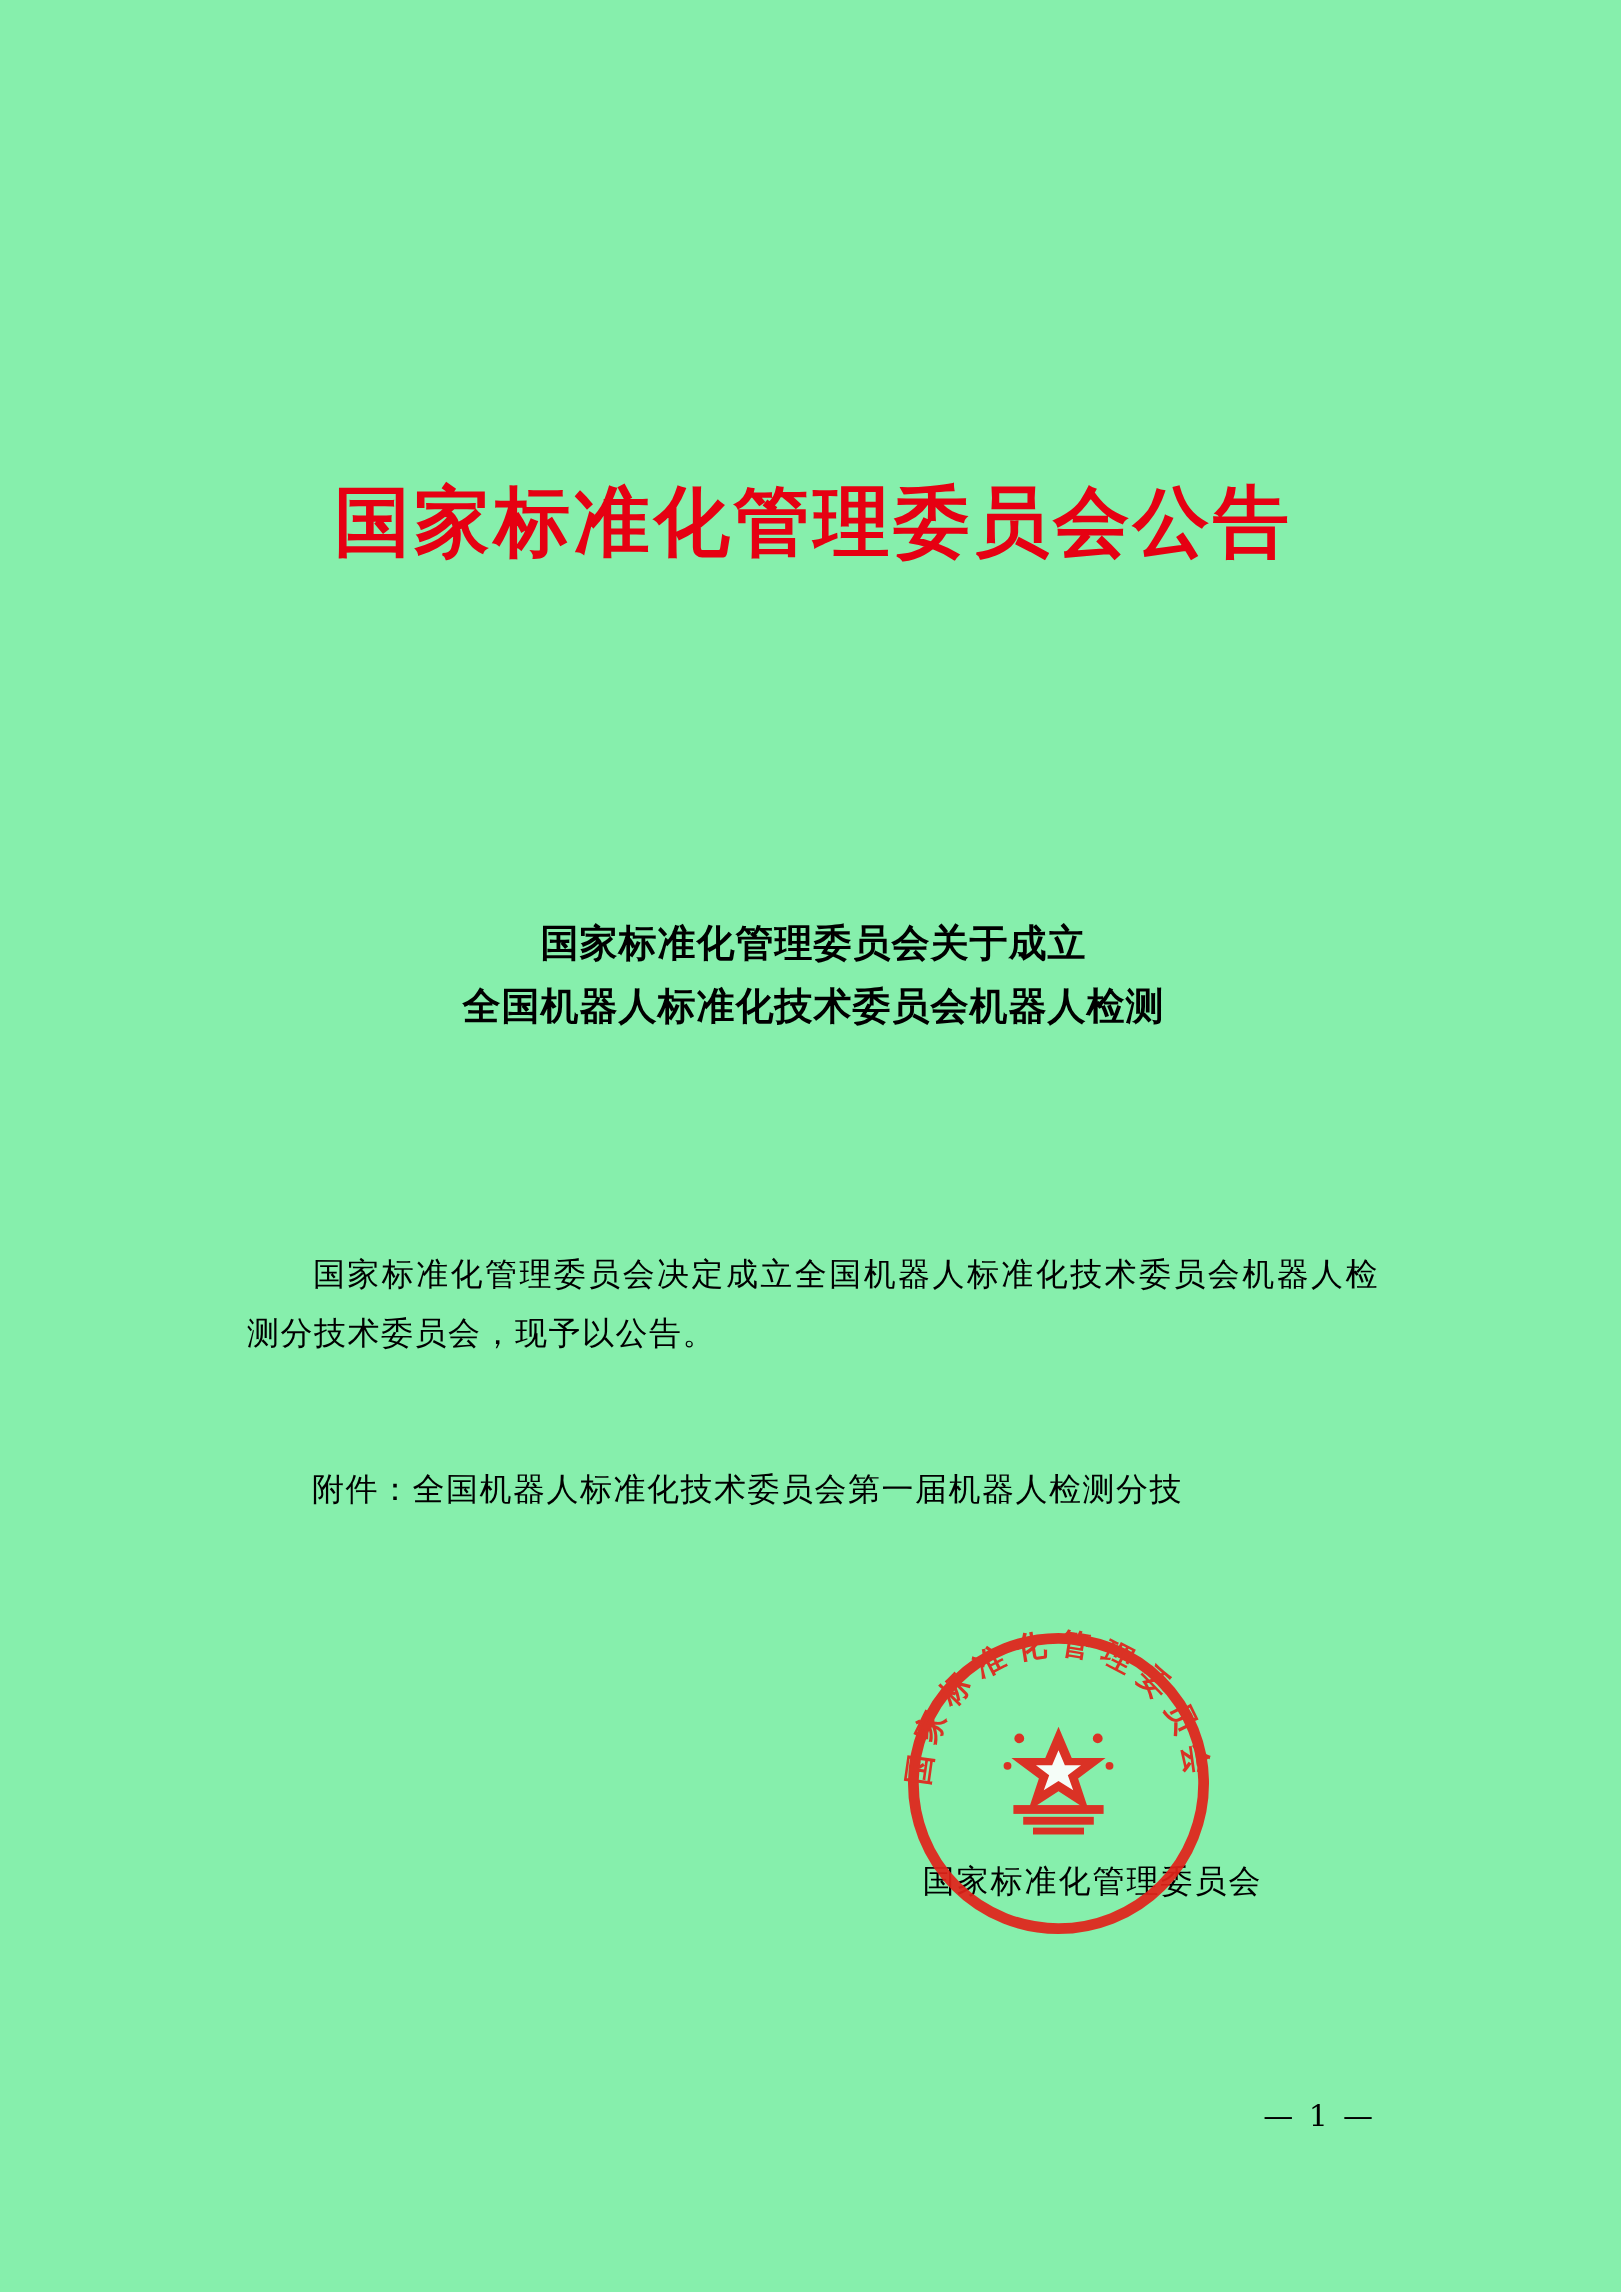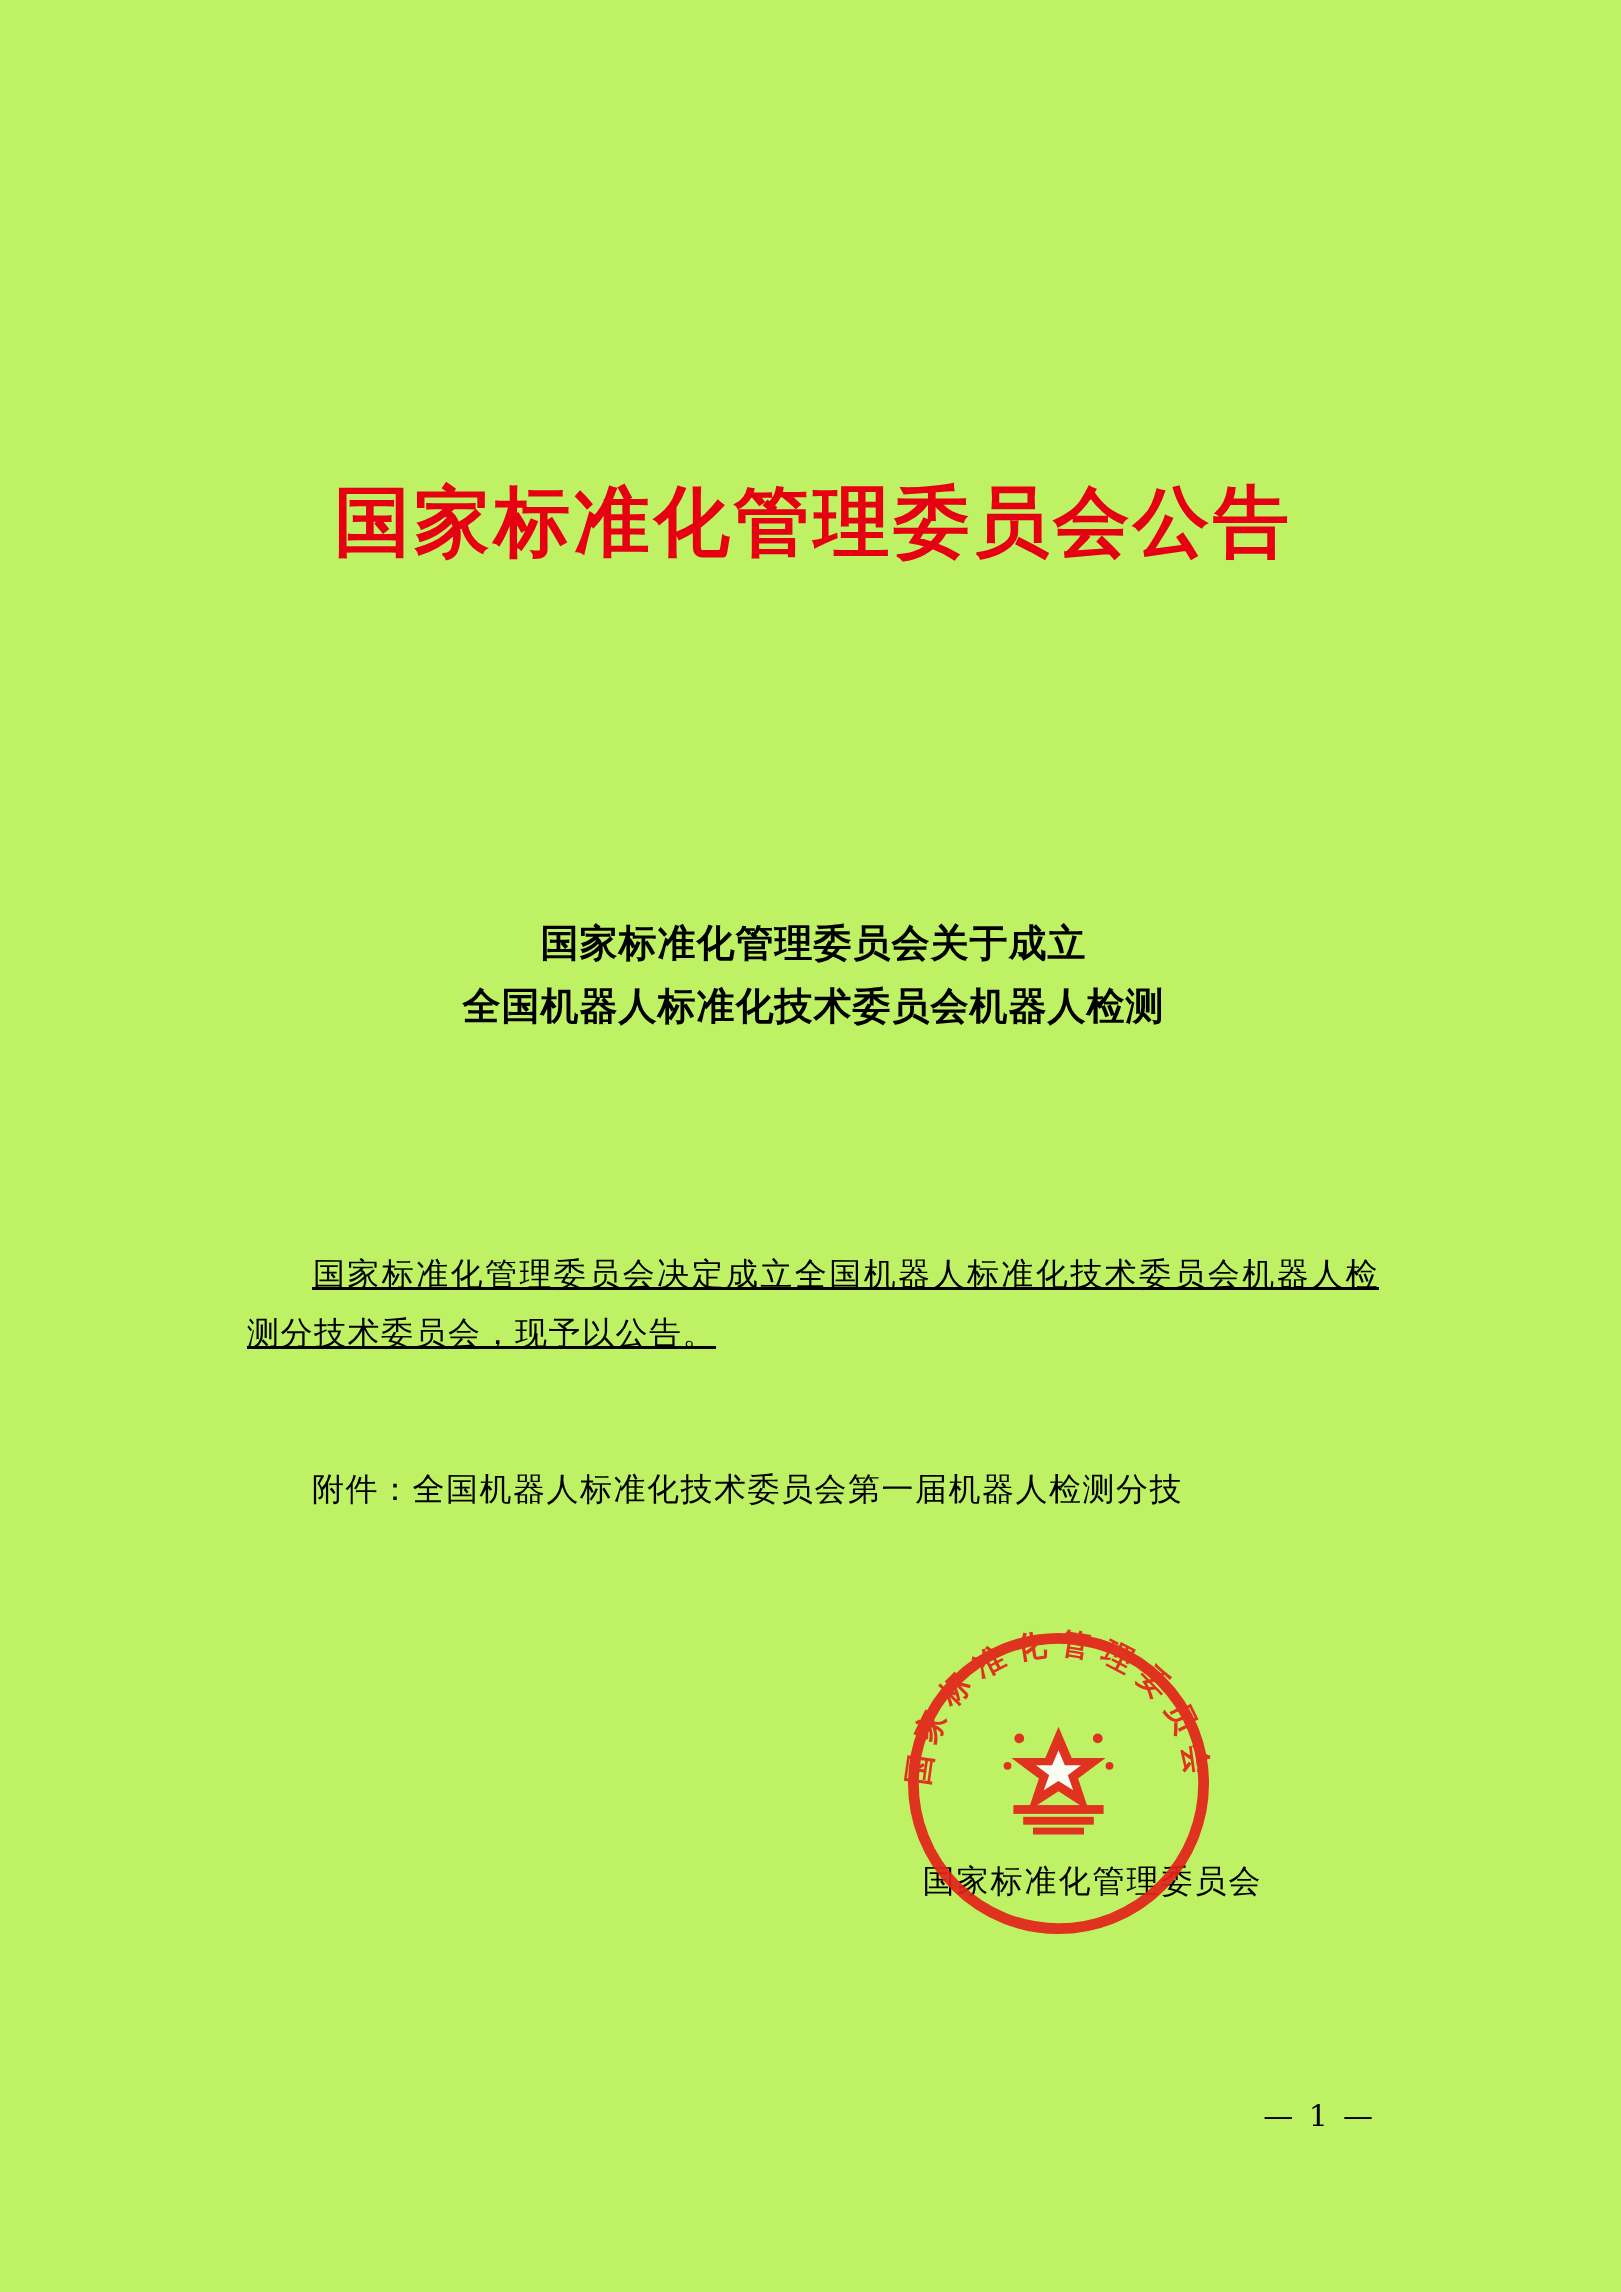--- a/index.html
+++ b/index.html
@@ -9,21 +9,21 @@
   }
   body {
     font-family: "DejaVu Serif", "Liberation Serif", serif;
     color: #000000;
   }
   .page {
     position: relative;
     width: 1621px;
     height: 2293px;
     margin: 0 auto;
-    background: #bef264;
+    background: #86efac;
     overflow: hidden;
   }
   .content {
     position: absolute;
     left: 206px;
     top: 0;
     width: 1215px;
     height: 2293px;
   }
 
@@ -74,21 +74,21 @@
     position: absolute;
     width: 1132px;
     left: 41px;
     font-size: 32px;
     line-height: 1.85;
     letter-spacing: 1.5px;
     text-align: justify;
     text-justify: inter-ideograph;
     color: #000;
   }
-  .para.p1 { top: 1245px; text-decoration: underline; }
+  .para.p1 { top: 1245px; }
   .para.p1 .indent { display: inline-block; width: 65px; }
 
   .para.p2 { top: 1460px; }
   .attach-line1 { text-indent: 65px; font-family: Liberation Serif, serif; }
   .attach-line2 { text-indent: 116px; }
 
   
   .signature {
     position: absolute;
     right: 98px;

